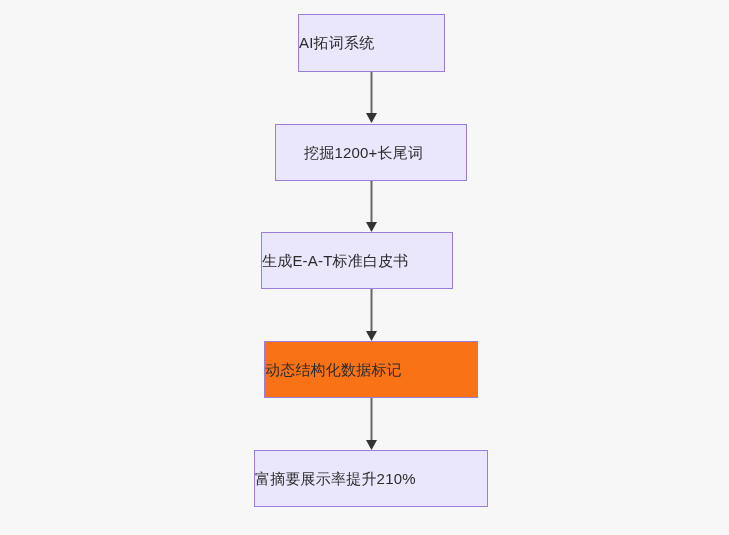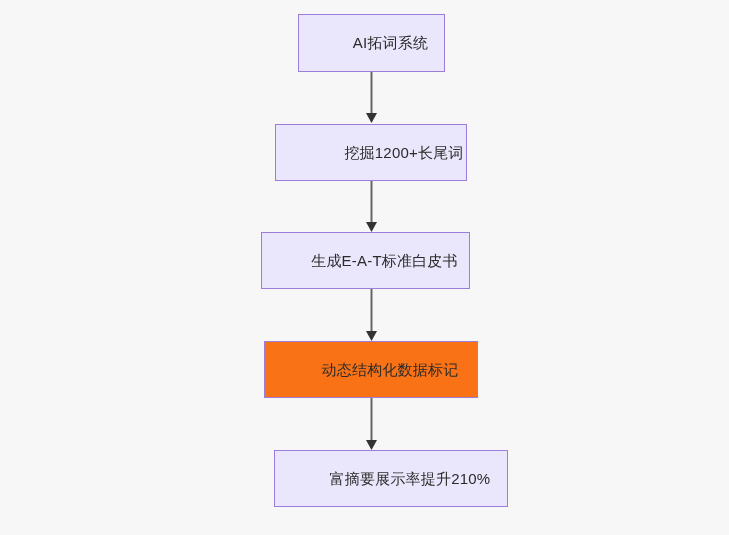--- a/index.html
+++ b/index.html
@@ -27,23 +27,21 @@
     height: 535px;
     pointer-events: none;
   }
   .node {
     position: absolute;
     box-sizing: border-box;
     background: #eae6fb;
     border: 1px solid #9d7ddb;
     display: flex;
     align-items: center;
-    justify-content: center;
     border-radius: 0;
-    padding-left: 38px;
   }
   .node-label {
     font-size: 15px;
     line-height: 1.2;
     color: #2b2b2b;
     letter-spacing: 0.2px;
     white-space: nowrap;
     text-align: center;
     font-weight: 400;
   }
@@ -73,25 +71,25 @@
   </svg>
 
   <div class="node" id="node-n1" style="left: 298px; top: 14px; width: 147px; height: 58px; background: rgb(234, 230, 251); border-color: rgb(157, 125, 219);">
     <span class="node-label" style="color: rgb(43, 43, 43);">AI拓词系统</span>
   </div>
 
   <div class="node" id="node-n2" style="left: 275px; top: 124px; width: 192px; height: 57px; background: rgb(234, 230, 251); border-color: rgb(157, 125, 219);">
     <span class="node-label" style="color: rgb(43, 43, 43); margin-left: 28px;">挖掘1200+长尾词</span>
   </div>
 
-  <div class="node" id="node-n3" style="left: 261px; top: 232px; width: 209px; height: 57px; background: rgb(234, 230, 251); border-color: rgb(157, 125, 219);">
+  <div class="node" id="node-n3" style="left: 261px; top: 232px; width: 192px; height: 57px; background: rgb(234, 230, 251); border-color: rgb(157, 125, 219);">
     <span class="node-label" style="color: rgb(43, 43, 43);">生成E-A-T标准白皮书</span>
   </div>
 
   <div class="node" id="node-n4" style="left: 264px; top: 341px; width: 214px; height: 57px; background: #f97316; border-color: rgb(157, 125, 219);">
     <span class="node-label" style="color: rgb(43, 43, 43);">动态结构化数据标记</span>
   </div>
 
-  <div class="node" id="node-n5" style="left: 254px; top: 450px; width: 234px; height: 57px; background: rgb(234, 230, 251); border-color: rgb(157, 125, 219); margin-left: 20px;">
+  <div class="node" id="node-n5" style="left: 254px; top: 450px; width: 234px; height: 57px; background: rgb(234, 230, 251); border-color: rgb(157, 125, 219);">
     <span class="node-label" style="color: rgb(43, 43, 43);">富摘要展示率提升210%</span>
   </div>
 
 </div>
 
 </body></html>

